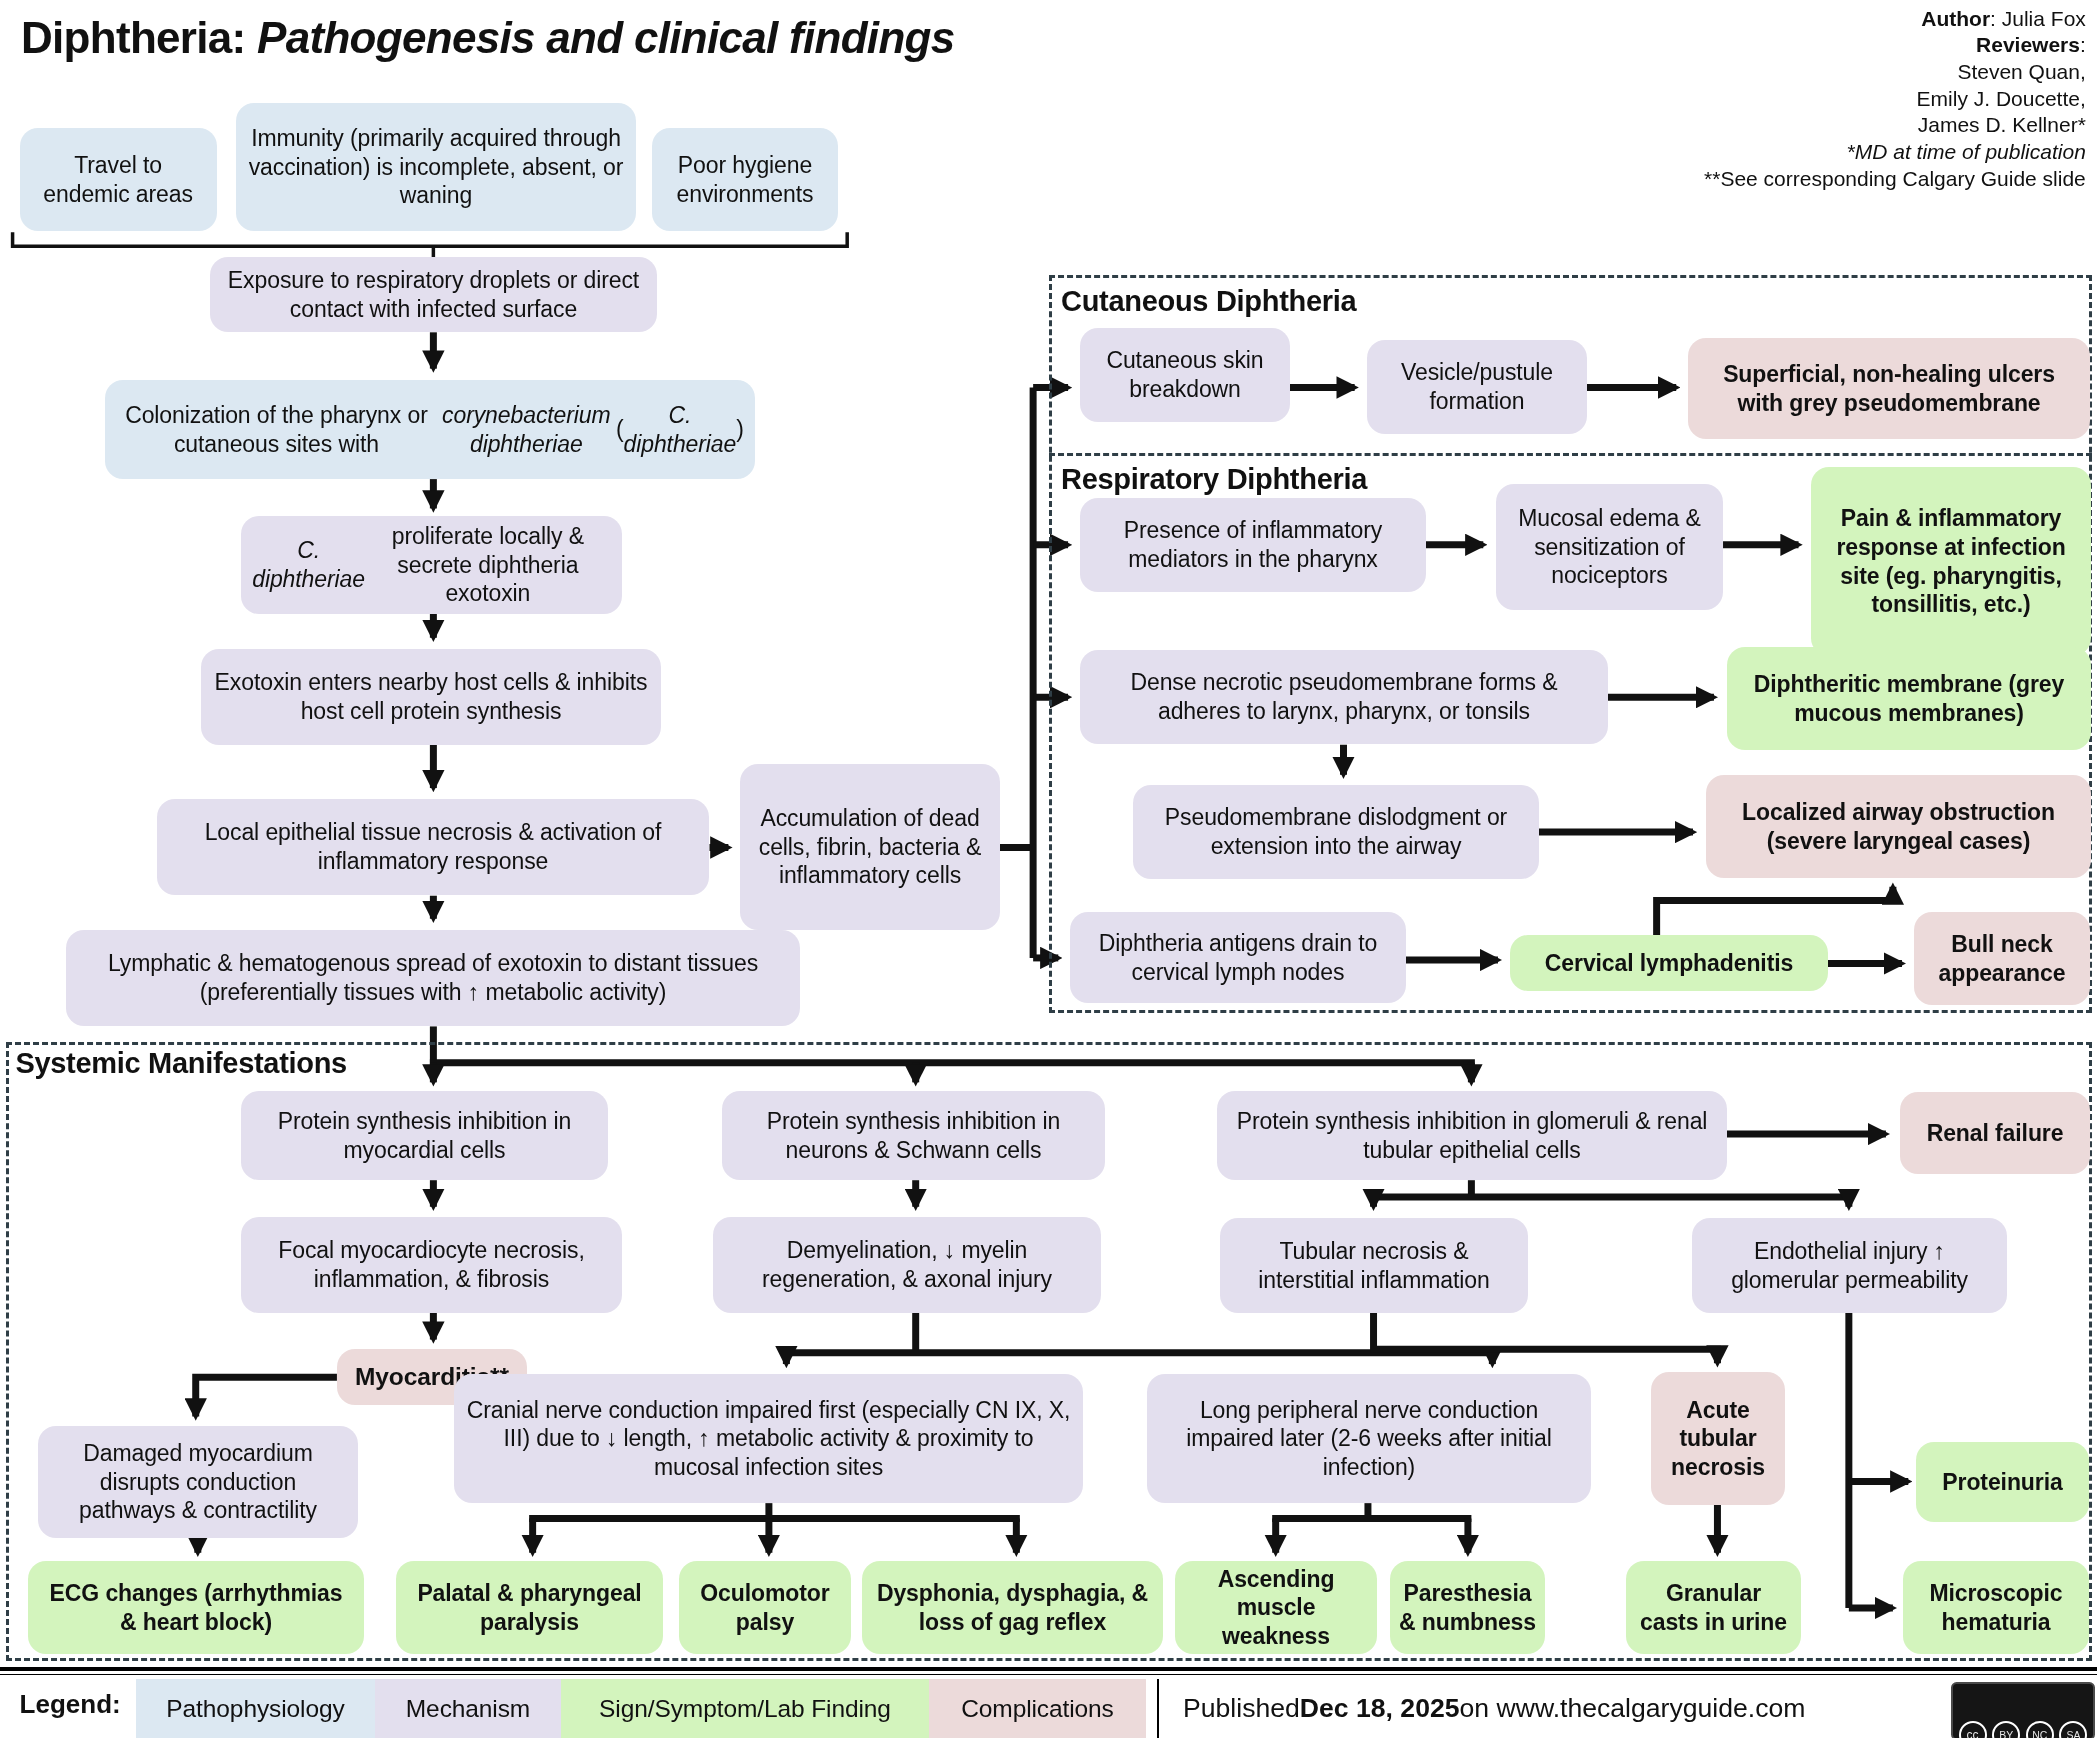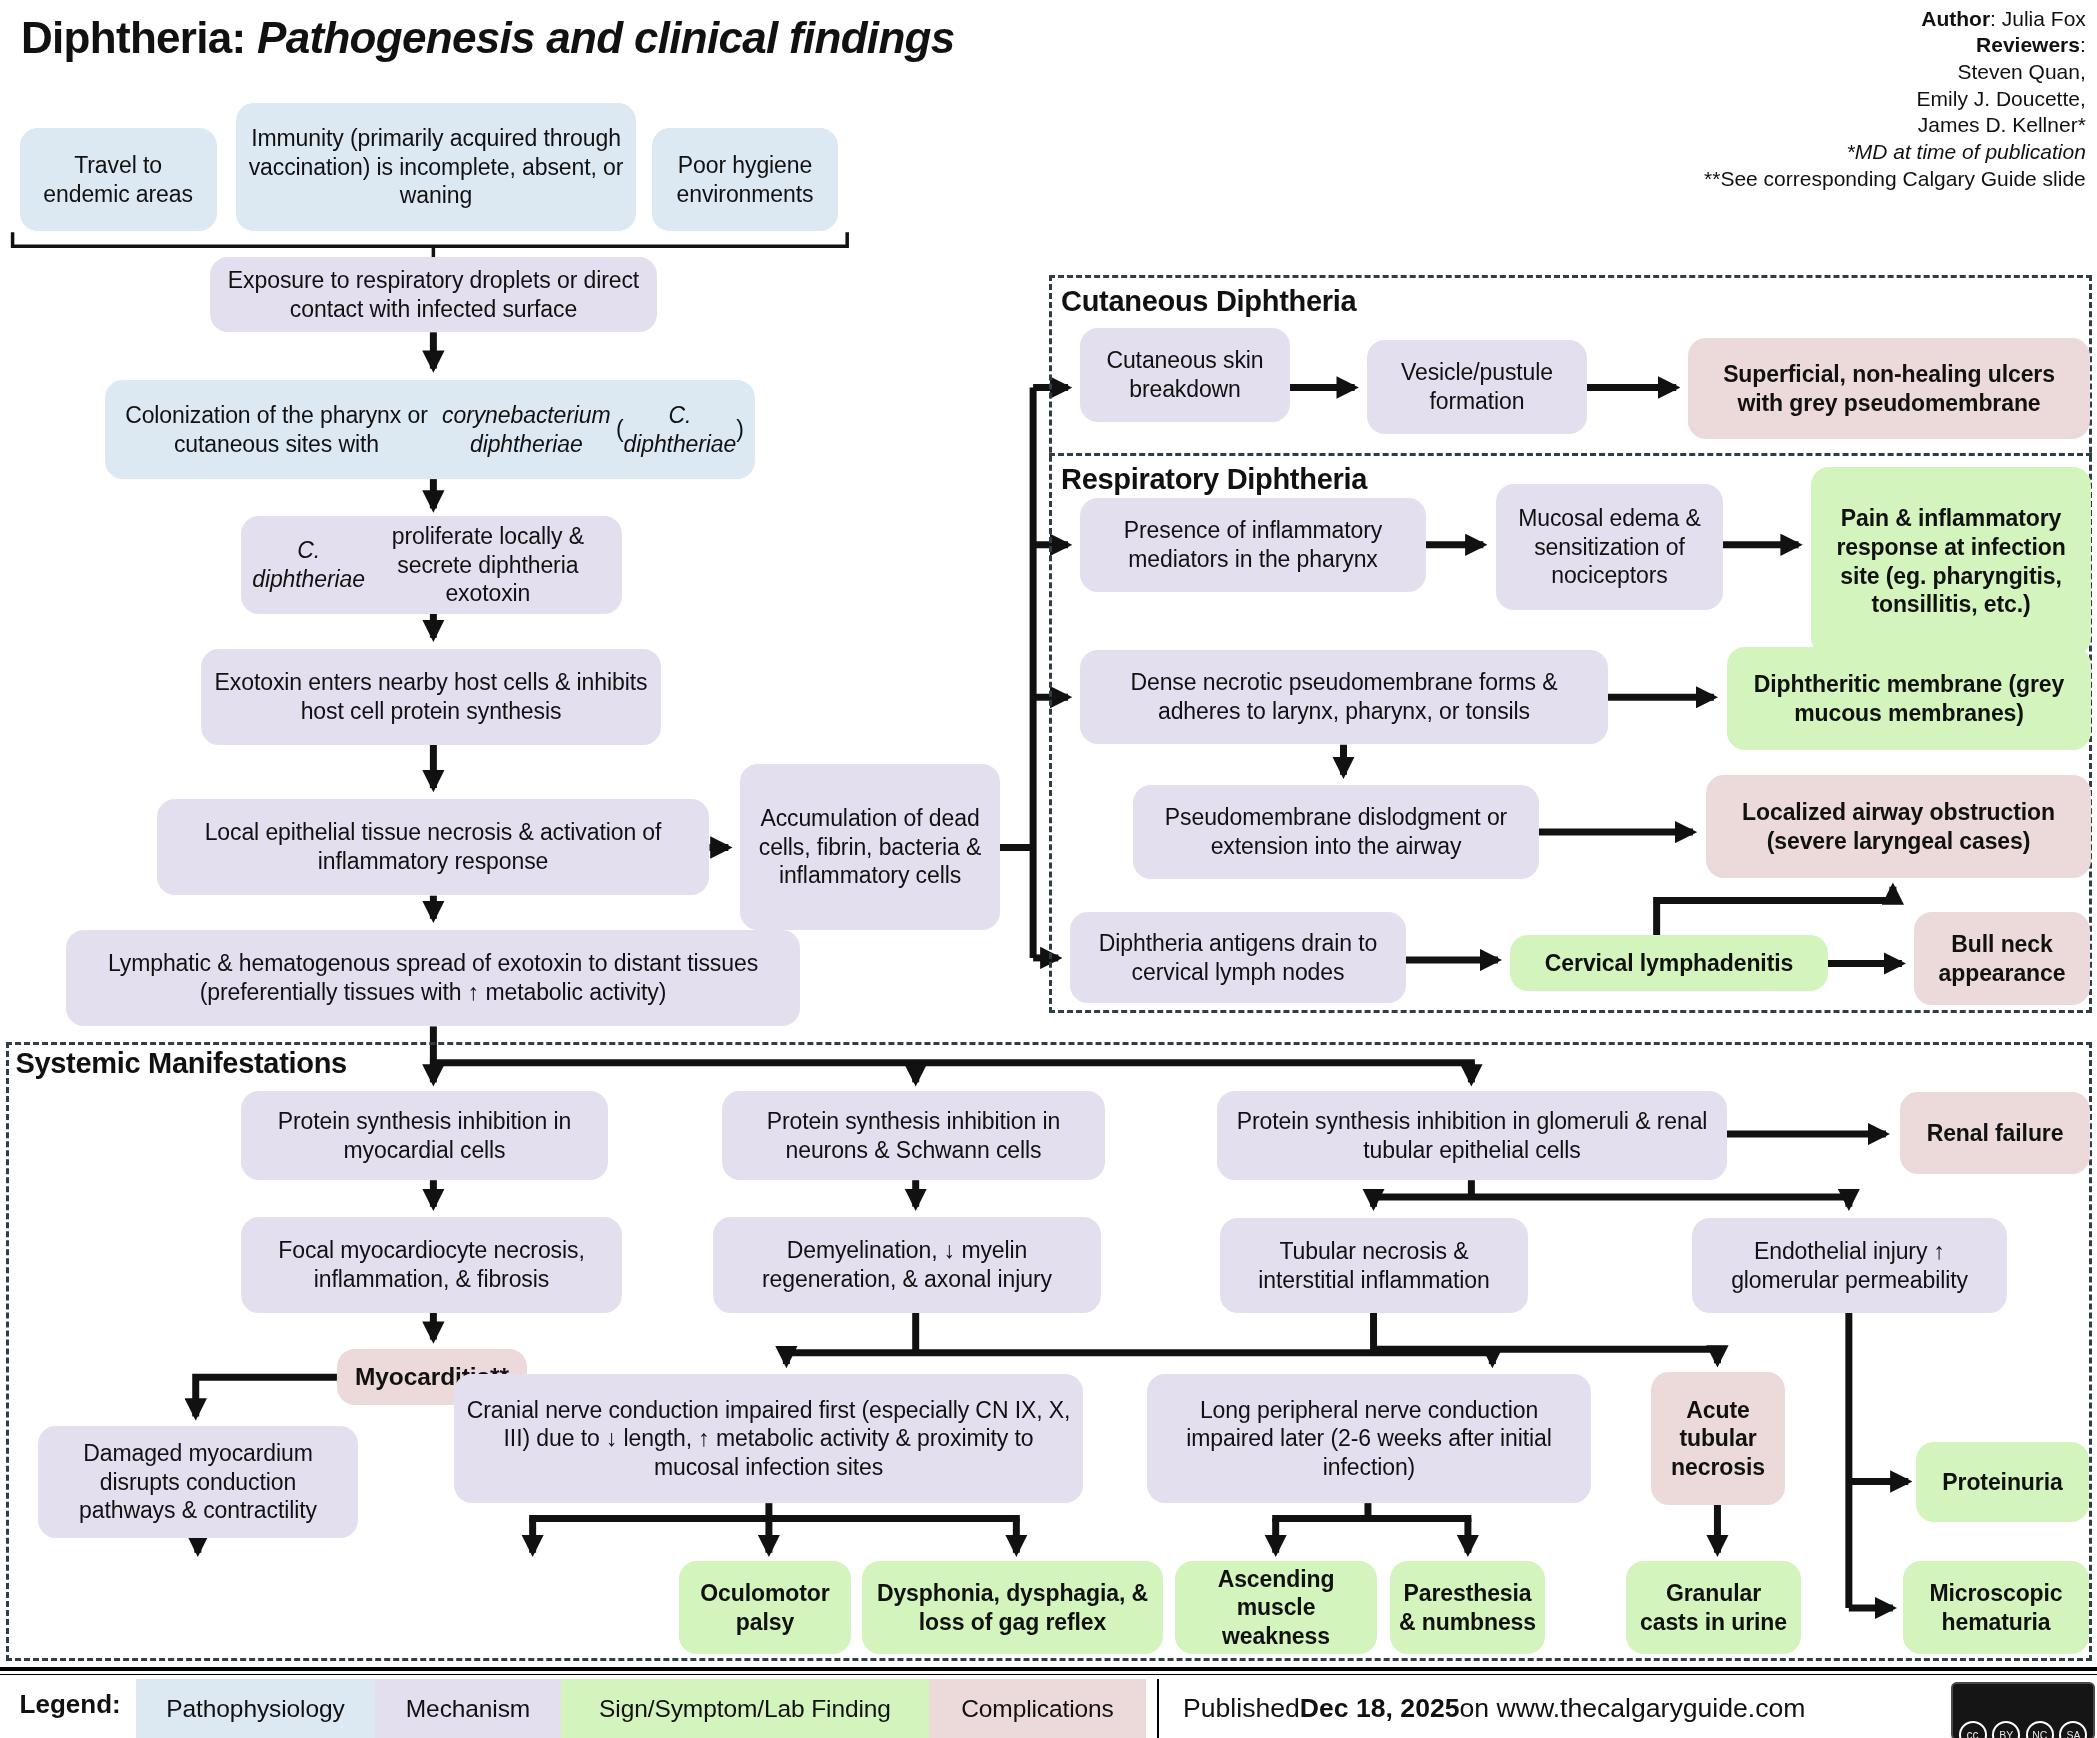--- a/index.html
+++ b/index.html
@@ -186,20 +186,22 @@
   <div class="bx lav" style="left:1220px;top:1218px;width:308px;height:95px;">Tubular necrosis &amp; interstitial inflammation</div>
   <div class="bx lav" style="left:1692px;top:1218px;width:315px;height:95px;">Endothelial injury ↑ glomerular permeability</div>
 
   <div class="bx pink" style="left:337px;top:1349px;width:190px;height:56px;font-size:24.5px;">Myocarditis**</div>
 
   <div class="bx lav" style="left:38px;top:1426px;width:320px;height:112px;">Damaged myocardium disrupts conduction pathways &amp; contractility</div>
   <div class="bx lav" style="left:454px;top:1374px;width:629px;height:129px;">Cranial nerve conduction impaired first (especially CN IX, X, III) due to ↓ length, ↑ metabolic activity &amp; proximity to mucosal infection sites</div>
   <div class="bx lav" style="left:1147px;top:1374px;width:444px;height:129px;">Long peripheral nerve conduction impaired later (2-6 weeks after initial infection)</div>
   <div class="bx pink" style="left:1651px;top:1372px;width:134px;height:133px;">Acute tubular necrosis</div>
 
+  <div class="bx green" style="left:28px;top:1561px;width:336px;height:93px;">ECG changes (arrhythmias &amp; heart block)</div>
+  <div class="bx green" style="left:396px;top:1561px;width:267px;height:93px;">Palatal &amp; pharyngeal paralysis</div>
   <div class="bx green" style="left:679px;top:1561px;width:172px;height:93px;">Oculomotor palsy</div>
   <div class="bx green" style="left:862px;top:1561px;width:301px;height:93px;">Dysphonia, dysphagia, &amp; loss of gag reflex</div>
   <div class="bx green" style="left:1175px;top:1561px;width:202px;height:93px;">Ascending muscle weakness</div>
   <div class="bx green" style="left:1390px;top:1561px;width:155px;height:93px;padding:5.6px 4.2px;">Paresthesia &amp; numbness</div>
   <div class="bx green" style="left:1626px;top:1561px;width:175px;height:93px;">Granular casts in urine</div>
   <div class="bx green" style="left:1916px;top:1442px;width:173px;height:80px;">Proteinuria</div>
   <div class="bx green" style="left:1903px;top:1561px;width:186px;height:93px;">Microscopic hematuria</div>
 
   <div class="rule" style="top:1667px;height:4.2px;"></div>
   <div class="rule" style="top:1674px;height:1.4px;"></div>

